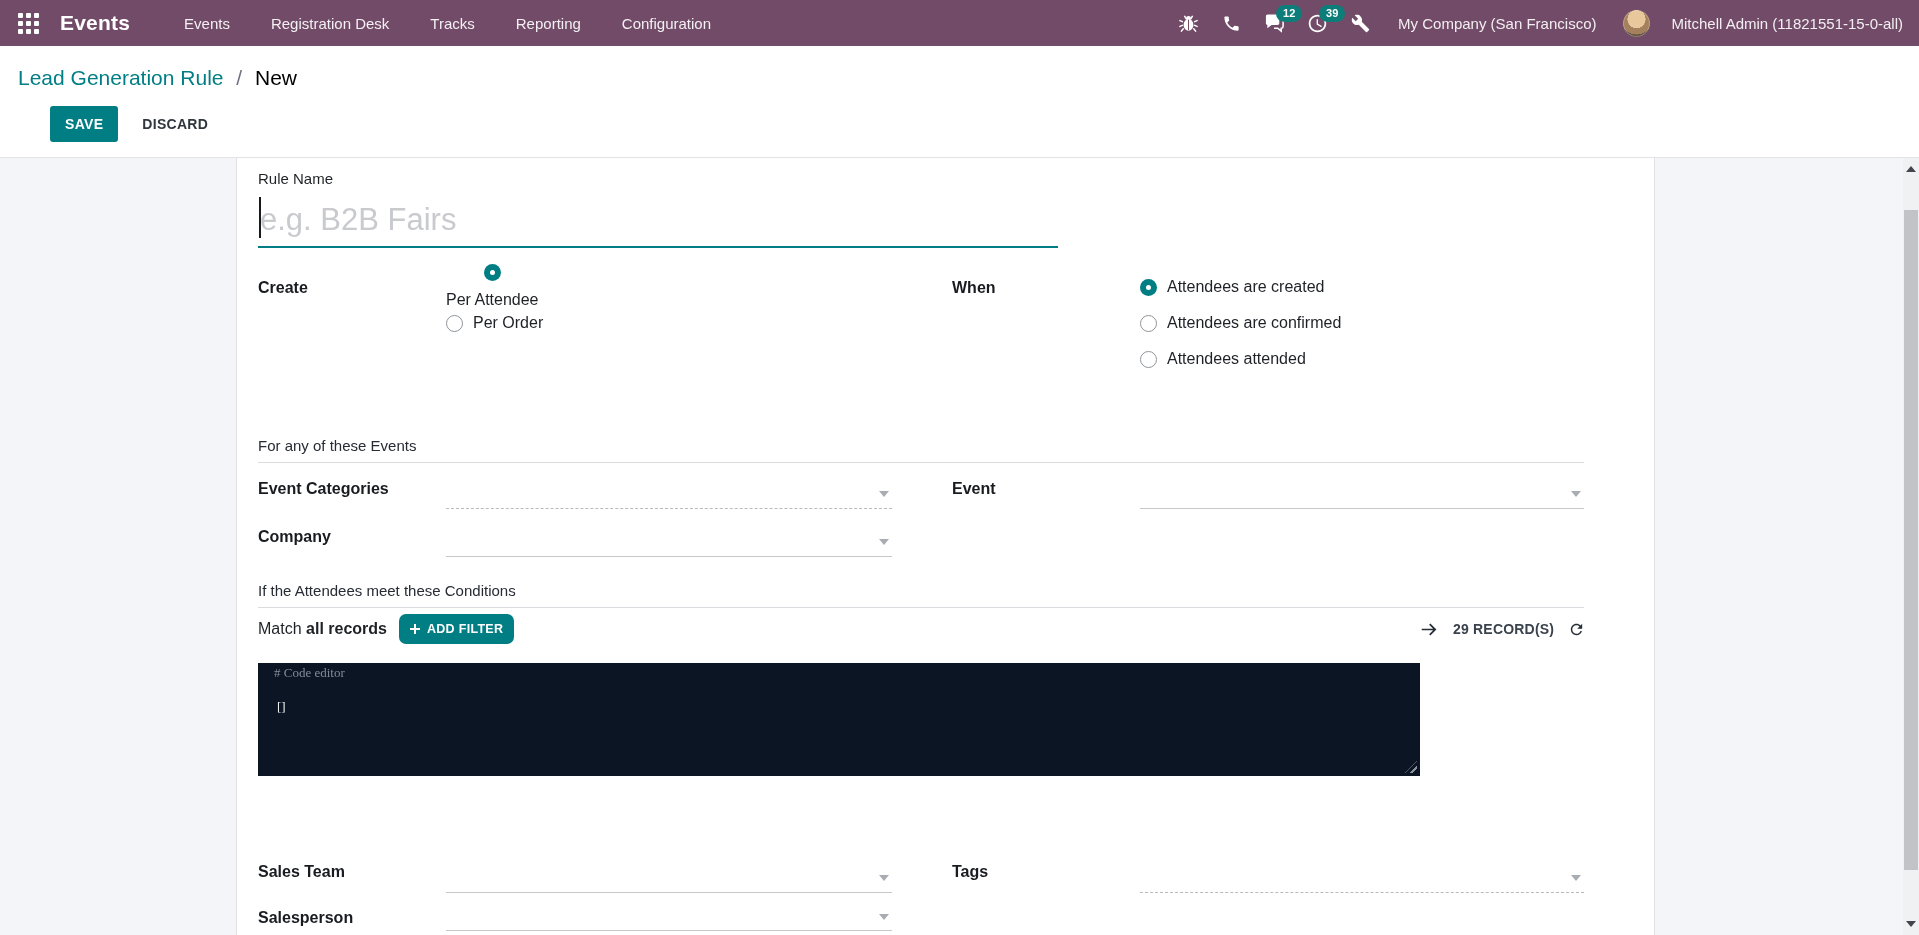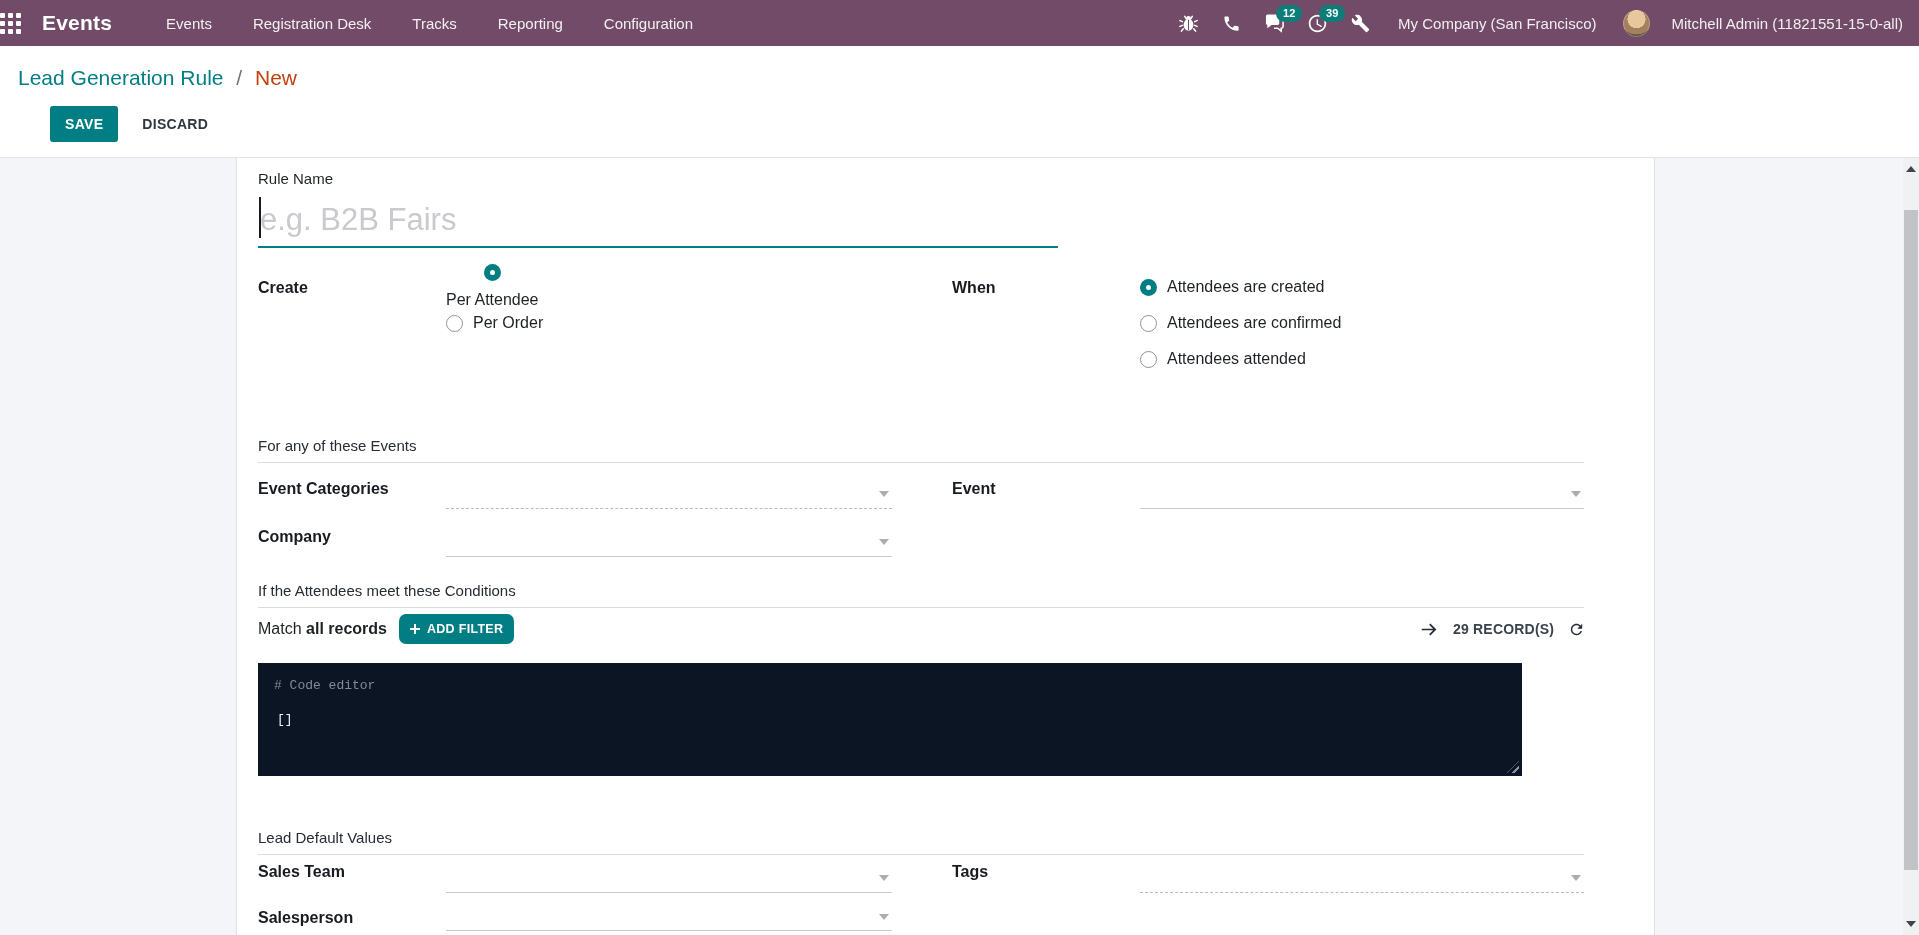--- a/index.html
+++ b/index.html
@@ -6,21 +6,21 @@
     --accent:#017e84; --navbar:#714b67; --badge:#0d7d7a; --code_bg:#0c1524;
   }
   *{margin:0;padding:0;box-sizing:border-box;}
   html,body{background:#e9e9ee;}
   body{font-family:"Liberation Sans",sans-serif;-webkit-font-smoothing:antialiased;}
   .frame{position:relative;width:1919px;height:935px;background:#f4f5f9;overflow:hidden;}
   .abs{position:absolute;}
 
   
   .navbar{position:absolute;left:0;top:0;width:1919px;height:46px;background:var(--navbar);color:#f2eef1;}
-  .nav-left{display:flex;align-items:center;height:100%;padding-left:0;}
+  .nav-left{display:flex;align-items:center;height:100%;padding-left:18px;}
   .grid-icon{display:grid;grid-template-columns:repeat(3,5px);grid-template-rows:repeat(3,5px);gap:3px;cursor:pointer;}
   .grid-icon i{background:#fff;border-radius:1px;}
   .brand{margin-left:21px;font-size:21px;font-weight:700;color:#fff;letter-spacing:.2px;cursor:pointer;}
   .menu{display:flex;margin-left:54px;gap:41px;font-size:15px;}
   .menu-item{cursor:pointer;color:#f4f0f3;white-space:nowrap;}
   .nav-right{position:absolute;right:16px;top:0;height:46px;display:flex;align-items:center;gap:21px;font-size:15px;}
   .sys-icon{position:relative;width:22px;height:22px;display:flex;align-items:center;justify-content:center;cursor:pointer;}
   .sys-icon svg{display:block;}
   .badge{position:absolute;top:-7px;left:13px;background:var(--badge);color:#fff;font-size:11px;font-weight:700;
          line-height:1;padding:3px 7px;border-radius:9px;}
@@ -28,21 +28,21 @@
   .avatar{width:27px;height:27px;border-radius:50%;margin-left:6px;cursor:pointer;
           background:radial-gradient(circle at 50% 34%,#e9c79d 0 40%,#a5805d 41% 68%,#655243 69%);
           box-shadow:inset 0 0 0 1px rgba(255,255,255,.25);}
   .user-name{cursor:pointer;white-space:nowrap;}
 
   
   .control-panel{position:absolute;left:0;top:46px;width:1919px;height:112px;background:#fff;border-bottom:1px solid #e3e3e6;}
   .breadcrumb{position:absolute;left:18px;top:20px;font-size:21px;}
   .bc-root{color:var(--accent);cursor:pointer;}
   .bc-sep{color:#6e7380;margin:0 7px;}
-  .bc-current{color:#c2410c;}
+  .bc-current{color:#000000;}
   .cp-buttons{position:absolute;left:18px;top:60px;display:flex;align-items:center;gap:22px;padding-left:32px;}
   .btn-save{background:var(--accent);color:#fff;border:none;font-family:inherit;font-size:14px;font-weight:700;
             padding:10px 15px;border-radius:3px;letter-spacing:.3px;cursor:pointer;}
   .btn-discard{background:none;border:none;font-family:inherit;font-size:14px;font-weight:700;color:#30363d;
                letter-spacing:.3px;cursor:pointer;padding:10px 2px;}
 
   
   .sheet{position:absolute;left:236px;top:158px;width:1419px;height:777px;background:#fff;
          border-left:1px solid #e2e2e6;border-right:1px solid #e2e2e6;}
 
@@ -67,23 +67,23 @@
          border-right:5px solid transparent;border-top:6px solid #a9adb2;}
 
   .match-row{left:258px;top:612px;height:34px;display:flex;align-items:center;}
   .match-text{font-size:16px;color:#1e2126;}
   .match-text b{font-weight:700;}
   .btn-add-filter{margin-left:12px;display:flex;align-items:center;gap:7px;background:var(--accent);color:#fff;border:none;
                   font-family:inherit;font-size:12.5px;font-weight:700;letter-spacing:.3px;padding:8px 11px;border-radius:7px;cursor:pointer;}
   .records-cluster{left:1420px;top:612px;height:34px;display:flex;align-items:center;gap:14px;text-align:center;}
   .records-count{font-size:14px;font-weight:700;color:#3a434d;letter-spacing:.2px;cursor:pointer;}
 
-  .code-editor{left:258px;top:663px;width:1264px;height:113px;background:var(--code_bg);
-               font-family:Liberation Mono, monospace;font-size:13px;line-height:17px;
-               padding:14px 16px;cursor:text;}
+  .code-editor{left:258px;top:663px;width:1162px;height:113px;background:var(--code_bg);
+               font-family:Liberation Serif, serif;font-size:13px;line-height:17px;
+               padding:1px 16px;cursor:text;}
   .code-comment{color:#828b9a;}
   .code-value{color:#f3f5f8;margin-top:17px;padding-left:3px;}
   .resize-grip{position:absolute;right:3px;bottom:3px;width:12px;height:12px;
                background:repeating-linear-gradient(135deg,transparent 0 3px,#8b93a0 3px 4.5px);
                clip-path:polygon(100% 0,100% 100%,0 100%);cursor:nwse-resize;}
 
   
   .scrollbar{position:absolute;left:1903px;top:158px;width:16px;height:777px;background:#f0f1f3;}
   .scroll-btn{position:absolute;left:0;width:16px;height:18px;display:flex;align-items:center;justify-content:center;cursor:pointer;}
   .scroll-btn.up{top:2px;} .scroll-btn.down{bottom:2px;}
@@ -247,21 +247,20 @@
       <path d="M17.65 6.35C16.2 4.9 14.21 4 12 4c-4.42 0-7.99 3.58-8 8s3.57 8 8 8c3.73 0 6.84-2.55 7.73-6h-2.08c-.82 2.33-3.04 4-5.65 4-3.31 0-6-2.69-6-6s2.69-6 6-6c1.66 0 3.14.69 4.22 1.78L13 11h7V4l-2.35 2.35z" fill="#252c35"></path>
     </svg>
   </div>
 
   <div class="abs code-editor">
     <div class="code-comment"># Code editor</div>
     <div class="code-value">[]</div>
     <span class="resize-grip"></span>
   </div>
 
-  <div class="abs section-title" style="top:829px;">Lead Default Values</div>
 
   <span class="abs form-label" style="left:258px;top:863px;">Sales Team</span>
   <div class="abs field" style="left:446px;top:862px;width:446px;">
     <span></span>
     <span class="caret"></span>
   </div>
   <span class="abs form-label" style="left:952px;top:863px;">Tags</span>
   <div class="abs field dashed" style="left:1140px;top:862px;width:444px;">
     <span></span>
     <span class="caret"></span>

